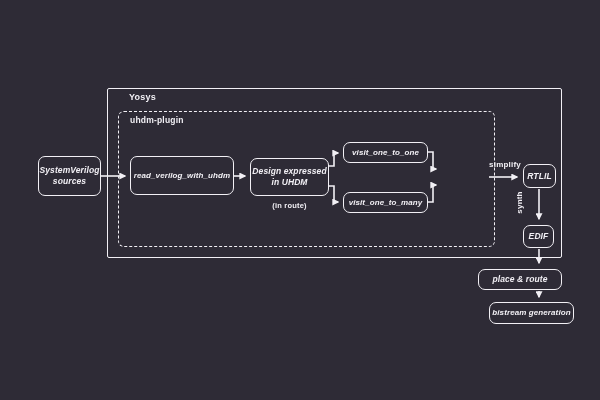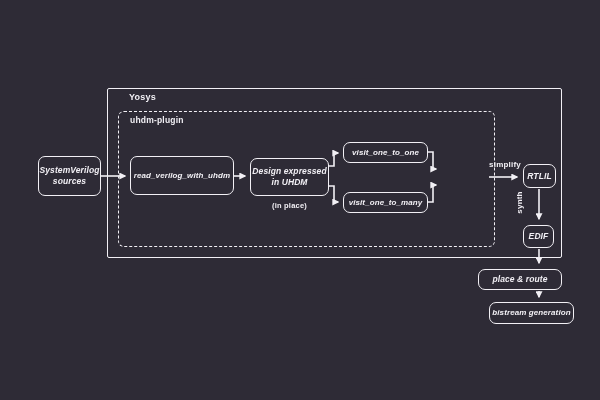--- a/index.html
+++ b/index.html
@@ -108,21 +108,21 @@
     <span>SystemVerilog sources</span>
   </div>
 
   <div class="node small" style="left:130px; top:156px; width:104px; height:39px;">
     <span>read_verilog_with_uhdm</span>
   </div>
 
   <div class="node wrap" style="left:250px; top:158px; width:79px; height:38px;">
     <span>Design expressed in UHDM</span>
   </div>
-  <div class="free-label" style="left:250px; top:201px; width:79px;">(in place)</div>
+  <div class="free-label" style="left:250px; top:201px; width:79px;">(in route)</div>
 
   <div class="node small" style="left:343px; top:142px; width:85px; height:21px;">
     <span>visit_one_to_one</span>
   </div>
 
   <div class="node small" style="left:343px; top:192px; width:85px; height:21px;">
     <span>visit_one_to_many</span>
   </div>
 
 

